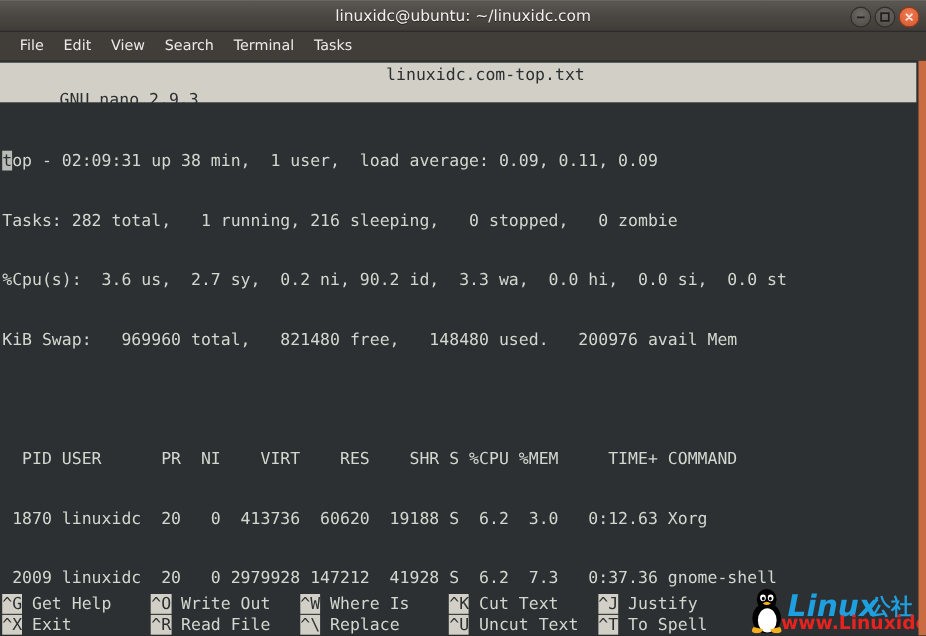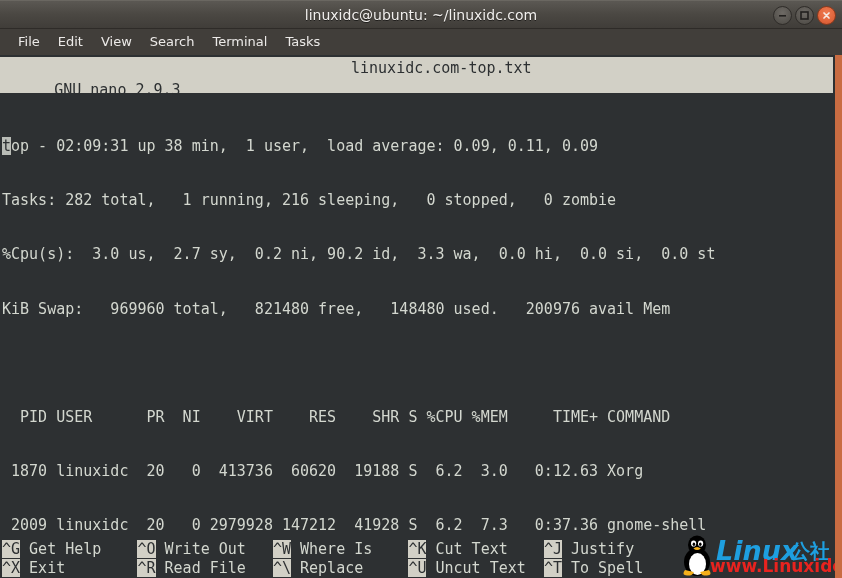--- a/index.html
+++ b/index.html
@@ -156,21 +156,21 @@
   <div class="term">
 
     <div class="nano-title">
       <span>GNU nano 2.9.3</span>
       <span class="fname">linuxidc.com-top.txt</span>
     </div>
 
     <div class="screen">
       <div class="row"><span class="cursor">t</span><span>op - 02:09:31 up 38 min,  1 user,  load average: 0.09, 0.11, 0.09</span></div>
       <div class="row">Tasks: 282 total,   1 running, 216 sleeping,   0 stopped,   0 zombie</div>
-      <div class="row">%Cpu(s):  3.0 us,  2.7 sy,  0.2 ni, 90.2 id,  3.3 wa,  0.0 hi,  0.0 si,  0.0 st</div>
+      <div class="row">%Cpu(s):  3.6 us,  2.7 sy,  0.2 ni, 90.2 id,  3.3 wa,  0.0 hi,  0.0 si,  0.0 st</div>
       <div class="row">KiB Swap:   969960 total,   821480 free,   148480 used.   200976 avail Mem</div>
       <div class="row"> </div>
       <div class="row">  PID USER      PR  NI    VIRT    RES    SHR S %CPU %MEM     TIME+ COMMAND</div>
       <div class="row"> 1870 linuxidc  20   0  413736  60620  19188 S  6.2  3.0   0:12.63 Xorg</div>
       <div class="row"> 2009 linuxidc  20   0 2979928 147212  41928 S  6.2  7.3   0:37.36 gnome-shell</div>
       
       
       
       
       

